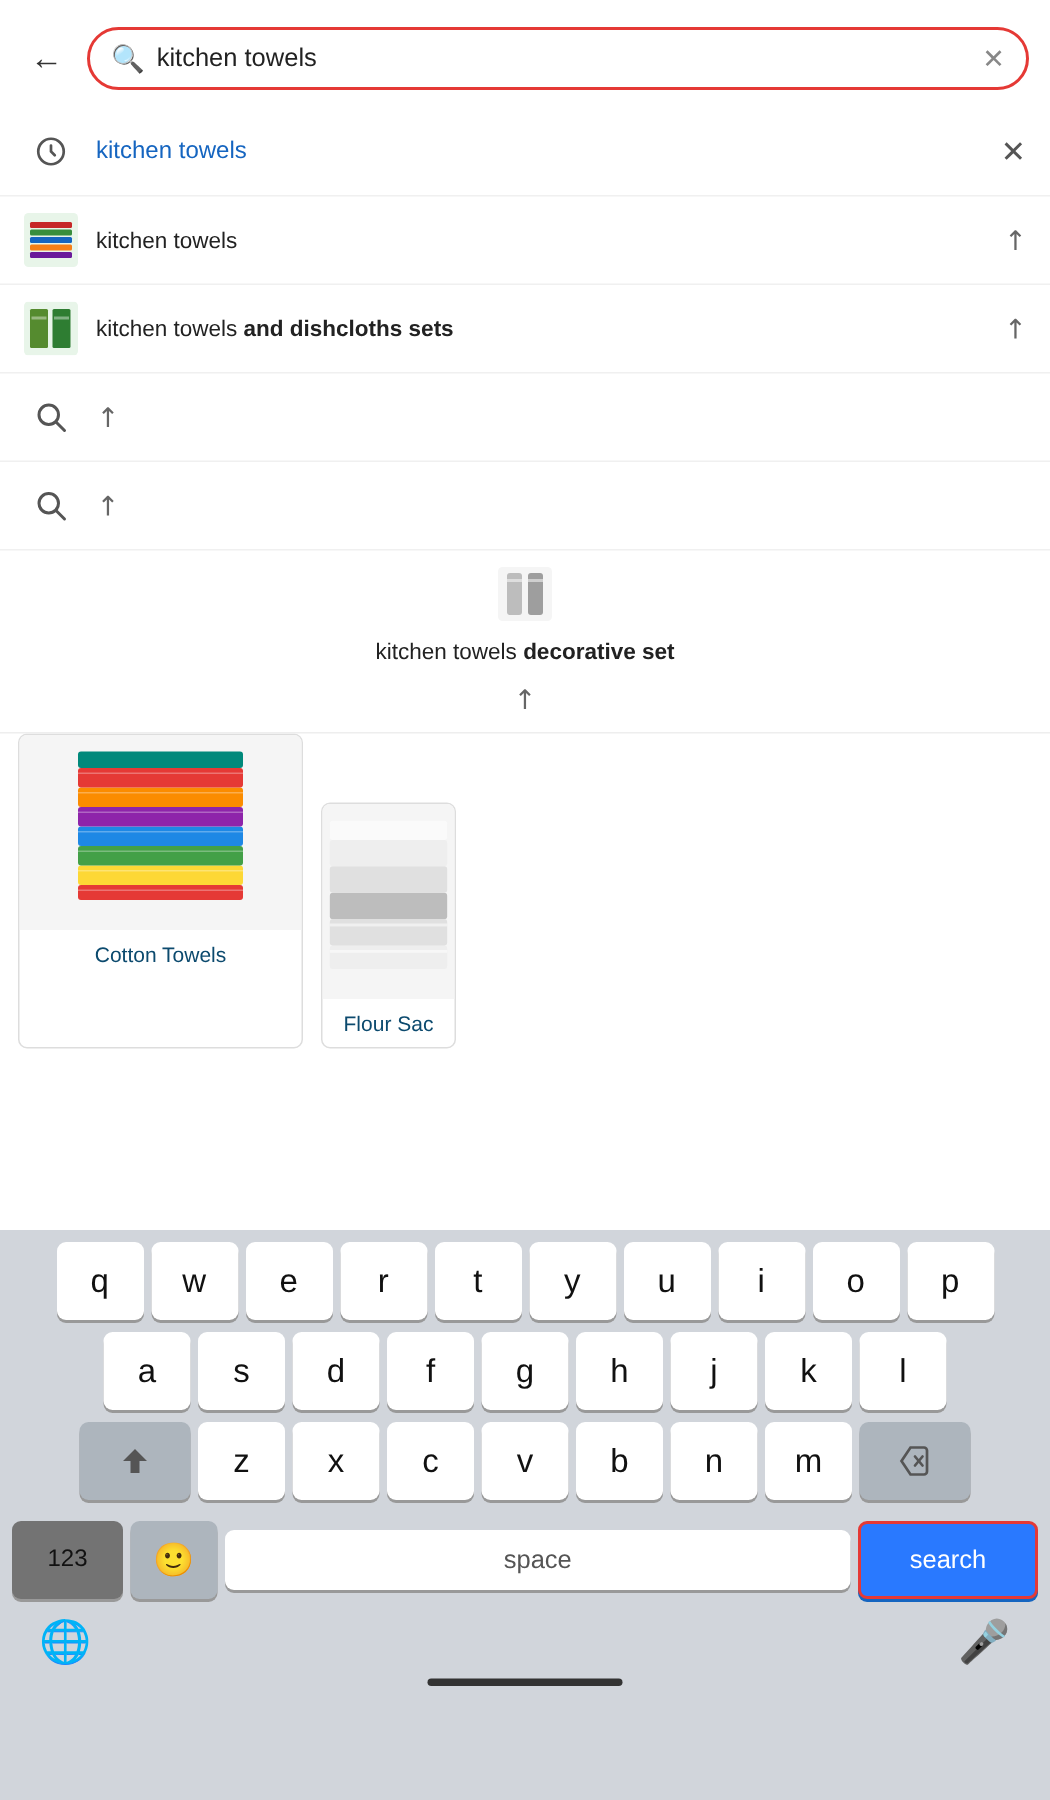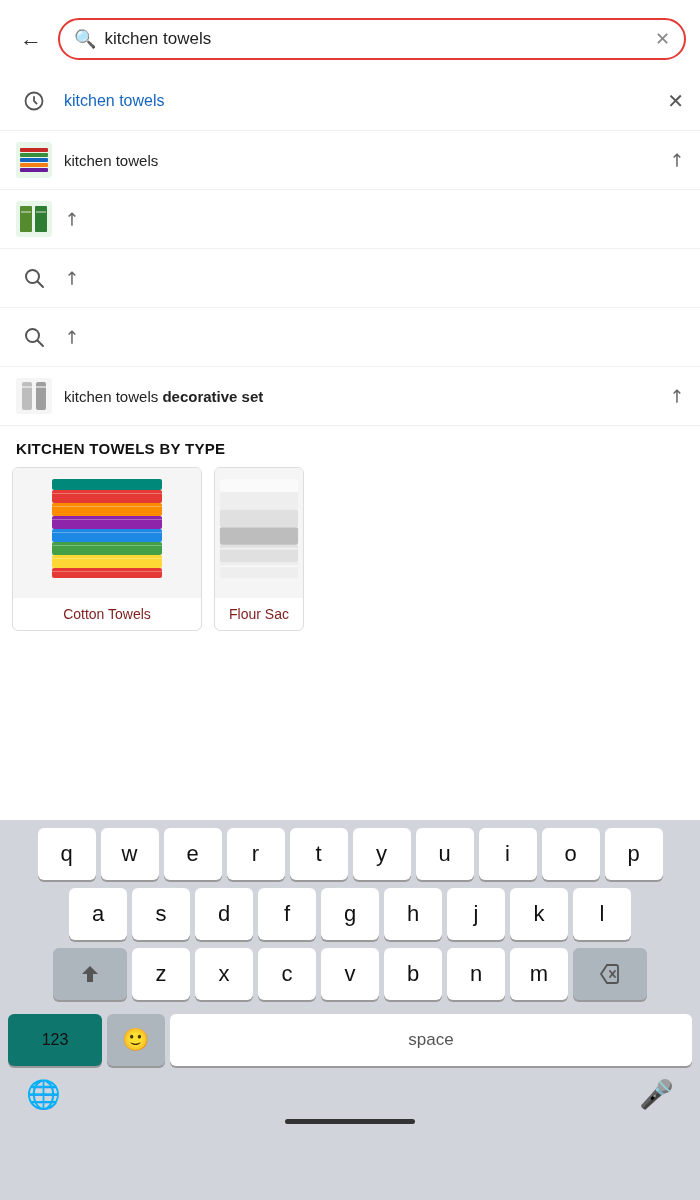--- a/index.html
+++ b/index.html
@@ -89,20 +89,21 @@
       display: flex;
       align-items: center;
       padding: 11px 16px;
       border-bottom: 1px solid #f0f0f0;
       cursor: pointer;
       gap: 12px;
     }
 
     .suggestion-item:last-child {
       border-bottom: none;
+      flex-direction: column;
     }
 
     .suggestion-icon {
       width: 36px;
       height: 36px;
       flex-shrink: 0;
       display: flex;
       align-items: center;
       justify-content: center;
       overflow: hidden;
@@ -178,21 +179,21 @@
       height: 130px;
       display: flex;
       align-items: center;
       justify-content: center;
       background: #f5f5f5;
     }
 
     .type-card-label {
       padding: 8px 10px;
       font-size: 14px;
-      color: #7f1d1d;
+      color: #0c4a6e;
       text-align: center;
     }
 
     
     .keyboard-area {
       position: absolute;
       bottom: 0;
       left: 0;
       right: 0;
       height: 380px;
@@ -243,23 +244,23 @@
 
     
     .bottom-row {
       display: flex;
       padding: 6px 4px;
       gap: 5px;
       align-items: center;
     }
 
     .key-123 {
-      background: #0f766e;
+      background: #737373;
       border-radius: 6px;
-      width: 94px;
+      width: 74px;
       height: 52px;
       display: flex;
       align-items: center;
       justify-content: center;
       font-size: 16px;
       color: #111;
       cursor: pointer;
       box-shadow: 0 2px 0 #999;
     }
 
@@ -273,21 +274,21 @@
       justify-content: center;
       font-size: 22px;
       cursor: pointer;
       box-shadow: 0 2px 0 #999;
     }
 
     .key-space {
       flex: 1;
       background: #fff;
       border-radius: 6px;
-      height: 52px;
+      height: 40px;
       display: flex;
       align-items: center;
       justify-content: center;
       font-size: 17px;
       color: #555;
       cursor: pointer;
       box-shadow: 0 2px 0 #999;
     }
 
     .key-search {
@@ -381,20 +382,21 @@
     <div class="suggestion-item">
       <div class="suggestion-icon">
         <svg width="36" height="36" viewBox="0 0 36 36">
           <rect width="36" height="36" fill="#e8f5e9" rx="2"></rect>
           <rect x="4" y="5" width="12" height="26" fill="#558b2f" rx="1"></rect>
           <rect x="19" y="5" width="12" height="26" fill="#2e7d32" rx="1"></rect>
           <rect x="5" y="10" width="10" height="2" fill="#fff" opacity="0.4"></rect>
           <rect x="20" y="10" width="10" height="2" fill="#fff" opacity="0.4"></rect>
         </svg>
       </div>
+      <span class="suggestion-text">kitchen towels <span class="bold">and dishcloths sets</span></span>
       <span class="arrow-icon">↗</span>
     </div>
 
     <div class="suggestion-item">
       <div class="suggestion-icon search-icon-list">
         <svg width="24" height="24" viewBox="0 0 24 24" fill="none">
           <circle cx="10.5" cy="10.5" r="6.5" stroke="#555" stroke-width="2"></circle>
           <line x1="15.5" y1="15.5" x2="21" y2="21" stroke="#555" stroke-width="2" stroke-linecap="round"></line>
         </svg>
       </div>
@@ -421,21 +423,20 @@
           <rect x="6" y="8" width="10" height="2" fill="#fff" opacity="0.5"></rect>
           <rect x="20" y="8" width="10" height="2" fill="#fff" opacity="0.5"></rect>
         </svg>
       </div>
       <span class="suggestion-text">kitchen towels <span class="bold">decorative set</span></span>
       <span class="arrow-icon">↗</span>
     </div>
 
   </div>
 
-  <div class="section-title">KITCHEN TOWELS BY TYPE</div>
 
   <div class="type-cards-row">
 
     <div class="type-card">
       <div class="type-card-image">
         <svg width="140" height="120" viewBox="0 0 140 120">
 
           <rect x="15" y="95" width="110" height="10" fill="#e53935" rx="2"></rect>
           <rect x="15" y="82" width="110" height="13" fill="#fdd835" rx="2"></rect>
           <rect x="15" y="69" width="110" height="13" fill="#43a047" rx="2"></rect>
@@ -451,21 +452,21 @@
           <rect x="15" y="59" width="110" height="1" fill="#fff" opacity="0.3"></rect>
           <rect x="15" y="46" width="110" height="1" fill="#fff" opacity="0.3"></rect>
           <rect x="15" y="33" width="110" height="1" fill="#fff" opacity="0.3"></rect>
           <rect x="15" y="20" width="110" height="1" fill="#fff" opacity="0.3"></rect>
         </svg>
       </div>
       <div class="type-card-label">Cotton Towels</div>
     </div>
 
 
-    <div class="type-card" style="min-width:90px; width:90px; overflow:hidden;">
+    <div class="type-card" style="min-width:90px; width:90px; overflow:hidden;margin-top:46px;">
       <div class="type-card-image" style="background:#f5f5f5;">
         <svg width="90" height="120" viewBox="0 0 90 120">
 
           <rect x="5" y="90" width="80" height="16" fill="#eeeeee" rx="2"></rect>
           <rect x="5" y="72" width="80" height="18" fill="#e0e0e0" rx="2"></rect>
           <rect x="5" y="54" width="80" height="18" fill="#bdbdbd" rx="2"></rect>
           <rect x="5" y="36" width="80" height="18" fill="#e0e0e0" rx="2"></rect>
           <rect x="5" y="18" width="80" height="18" fill="#eeeeee" rx="2"></rect>
           <rect x="5" y="5" width="80" height="13" fill="#fafafa" rx="2"></rect>
           <rect x="5" y="93" width="80" height="2" fill="#fff" opacity="0.5"></rect>
@@ -527,20 +528,21 @@
           <line x1="12" y1="9" x2="17" y2="15" stroke="#555" stroke-width="1.8" stroke-linecap="round"></line>
           <line x1="17" y1="9" x2="12" y2="15" stroke="#555" stroke-width="1.8" stroke-linecap="round"></line>
         </svg>
       </div>
     </div>
 
     <div class="bottom-row">
       <div class="key-123">123</div>
       <div class="key-emoji">🙂</div>
       <div class="key-space">space</div>
+      <div class="key-search">search</div>
     </div>
 
   </div>
 
   <div class="globe-mic-row">
     <span class="globe-icon">🌐</span>
     <span class="mic-icon">🎤</span>
   </div>
 
   <div class="home-indicator"></div>

